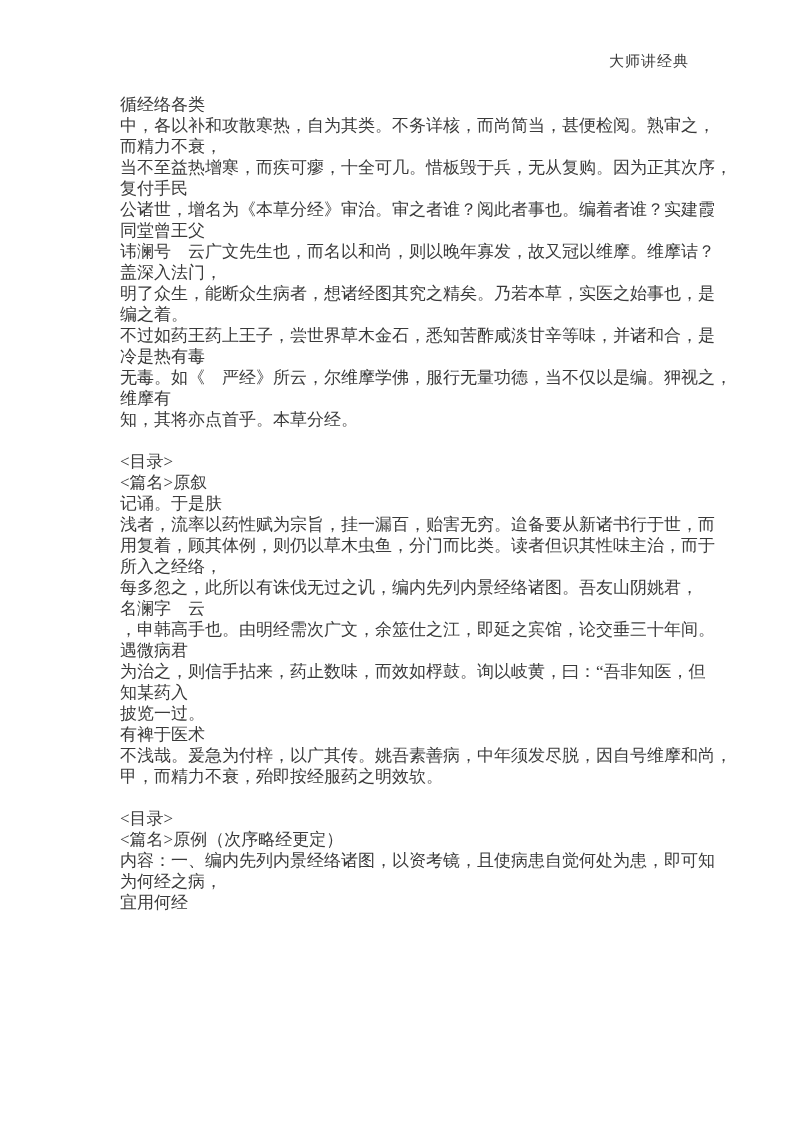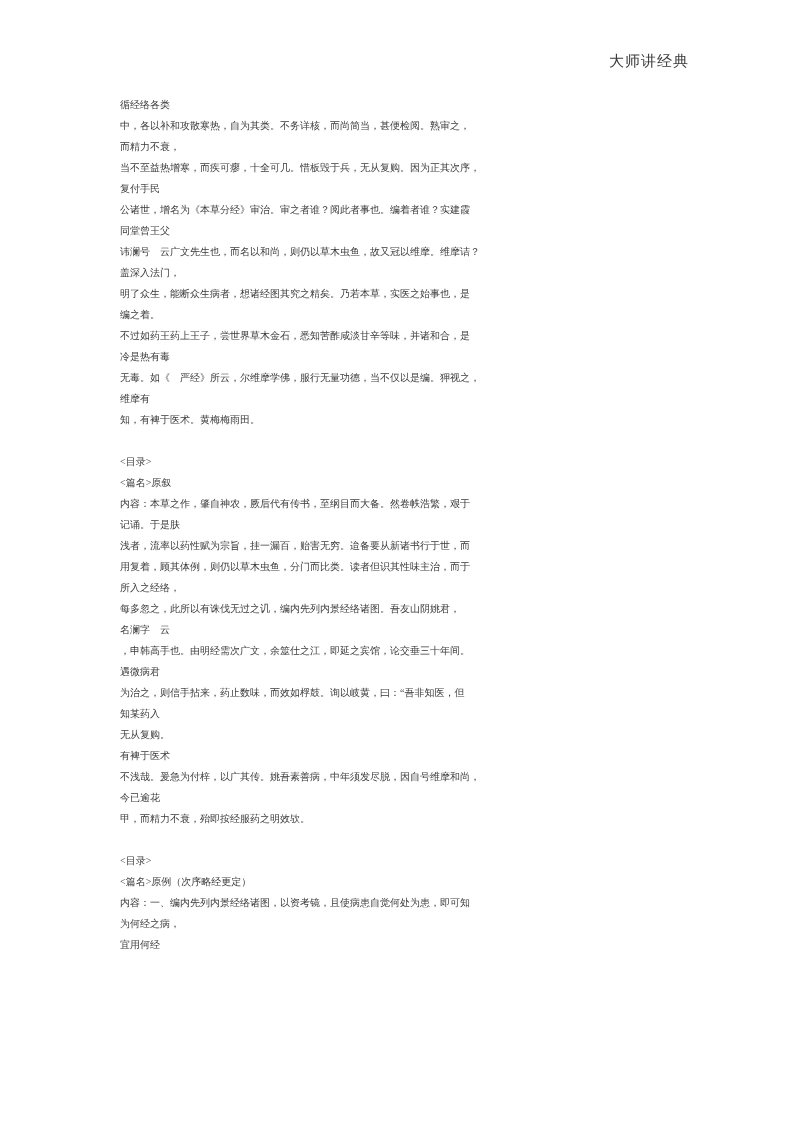--- a/index.html
+++ b/index.html
@@ -23,21 +23,21 @@
     font-size: 15px;
     line-height: 18px;
     color: #3a3a3a;
     letter-spacing: 1px;
   }
   .content {
     position: absolute;
     left: 120px;
     top: 94px;
     width: 600px;
-    font-size: 10px;
+    font-size: 17px;
     line-height: 21px;
   }
   .section {
     margin: 0 0 21px 0;
   }
   .line {
     white-space: pre;
     height: 21px;
   }
 </style>
@@ -48,48 +48,46 @@
   <div class="running-header">大师讲经典</div>
   <div class="content" id="content">
       <div class="section">
         <div class="line">循经络各类</div>
         <div class="line">中，各以补和攻散寒热，自为其类。不务详核，而尚简当，甚便检阅。熟审之，</div>
         <div class="line">而精力不衰，</div>
         <div class="line">当不至益热增寒，而疾可瘳，十全可几。惜板毁于兵，无从复购。因为正其次序，</div>
         <div class="line">复付手民</div>
         <div class="line">公诸世，增名为《本草分经》审治。审之者谁？阅此者事也。编着者谁？实建霞</div>
         <div class="line">同堂曾王父</div>
-        <div class="line">讳澜号　云广文先生也，而名以和尚，则仍以草木虫鱼，故又冠以维摩。维摩诘？</div>
+        <div class="line">讳澜号　云广文先生也，而名以和尚，则以晚年寡发，故又冠以维摩。维摩诘？</div>
         <div class="line">盖深入法门，</div>
         <div class="line">明了众生，能断众生病者，想诸经图其究之精矣。乃若本草，实医之始事也，是</div>
         <div class="line">编之着。</div>
         <div class="line">不过如药王药上王子，尝世界草木金石，悉知苦酢咸淡甘辛等味，并诸和合，是</div>
         <div class="line">冷是热有毒</div>
         <div class="line">无毒。如《　严经》所云，尔维摩学佛，服行无量功德，当不仅以是编。狎视之，</div>
         <div class="line">维摩有</div>
-        <div class="line">知，有裨于医术。黄梅梅雨田。</div>
+        <div class="line">知，其将亦点首乎。本草分经。</div>
       </div>
       <div class="section">
         <div class="line">&lt;目录&gt;</div>
         <div class="line">&lt;篇名&gt;原叙</div>
-        <div class="line">内容：本草之作，肇自神农，厥后代有传书，至纲目而大备。然卷帙浩繁，艰于</div>
         <div class="line">记诵。于是肤</div>
         <div class="line">浅者，流率以药性赋为宗旨，挂一漏百，贻害无穷。迨备要从新诸书行于世，而</div>
         <div class="line">用复着，顾其体例，则仍以草木虫鱼，分门而比类。读者但识其性味主治，而于</div>
         <div class="line">所入之经络，</div>
         <div class="line">每多忽之，此所以有诛伐无过之讥，编内先列内景经络诸图。吾友山阴姚君，</div>
         <div class="line">名澜字　云</div>
         <div class="line">，申韩高手也。由明经需次广文，余筮仕之江，即延之宾馆，论交垂三十年间。</div>
         <div class="line">遇微病君</div>
         <div class="line">为治之，则信手拈来，药止数味，而效如桴鼓。询以岐黄，曰：“吾非知医，但</div>
         <div class="line">知某药入</div>
-        <div class="line">无从复购。</div>
+        <div class="line">披览一过。</div>
         <div class="line">有裨于医术</div>
         <div class="line">不浅哉。爰急为付梓，以广其传。姚吾素善病，中年须发尽脱，因自号维摩和尚，</div>
-        <div class="line">今已逾花</div>
         <div class="line">甲，而精力不衰，殆即按经服药之明效欤。</div>
       </div>
       <div class="section">
         <div class="line">&lt;目录&gt;</div>
         <div class="line">&lt;篇名&gt;原例（次序略经更定）</div>
         <div class="line">内容：一、编内先列内景经络诸图，以资考镜，且使病患自觉何处为患，即可知</div>
         <div class="line">为何经之病，</div>
         <div class="line">宜用何经</div>
       </div>
     </div>

